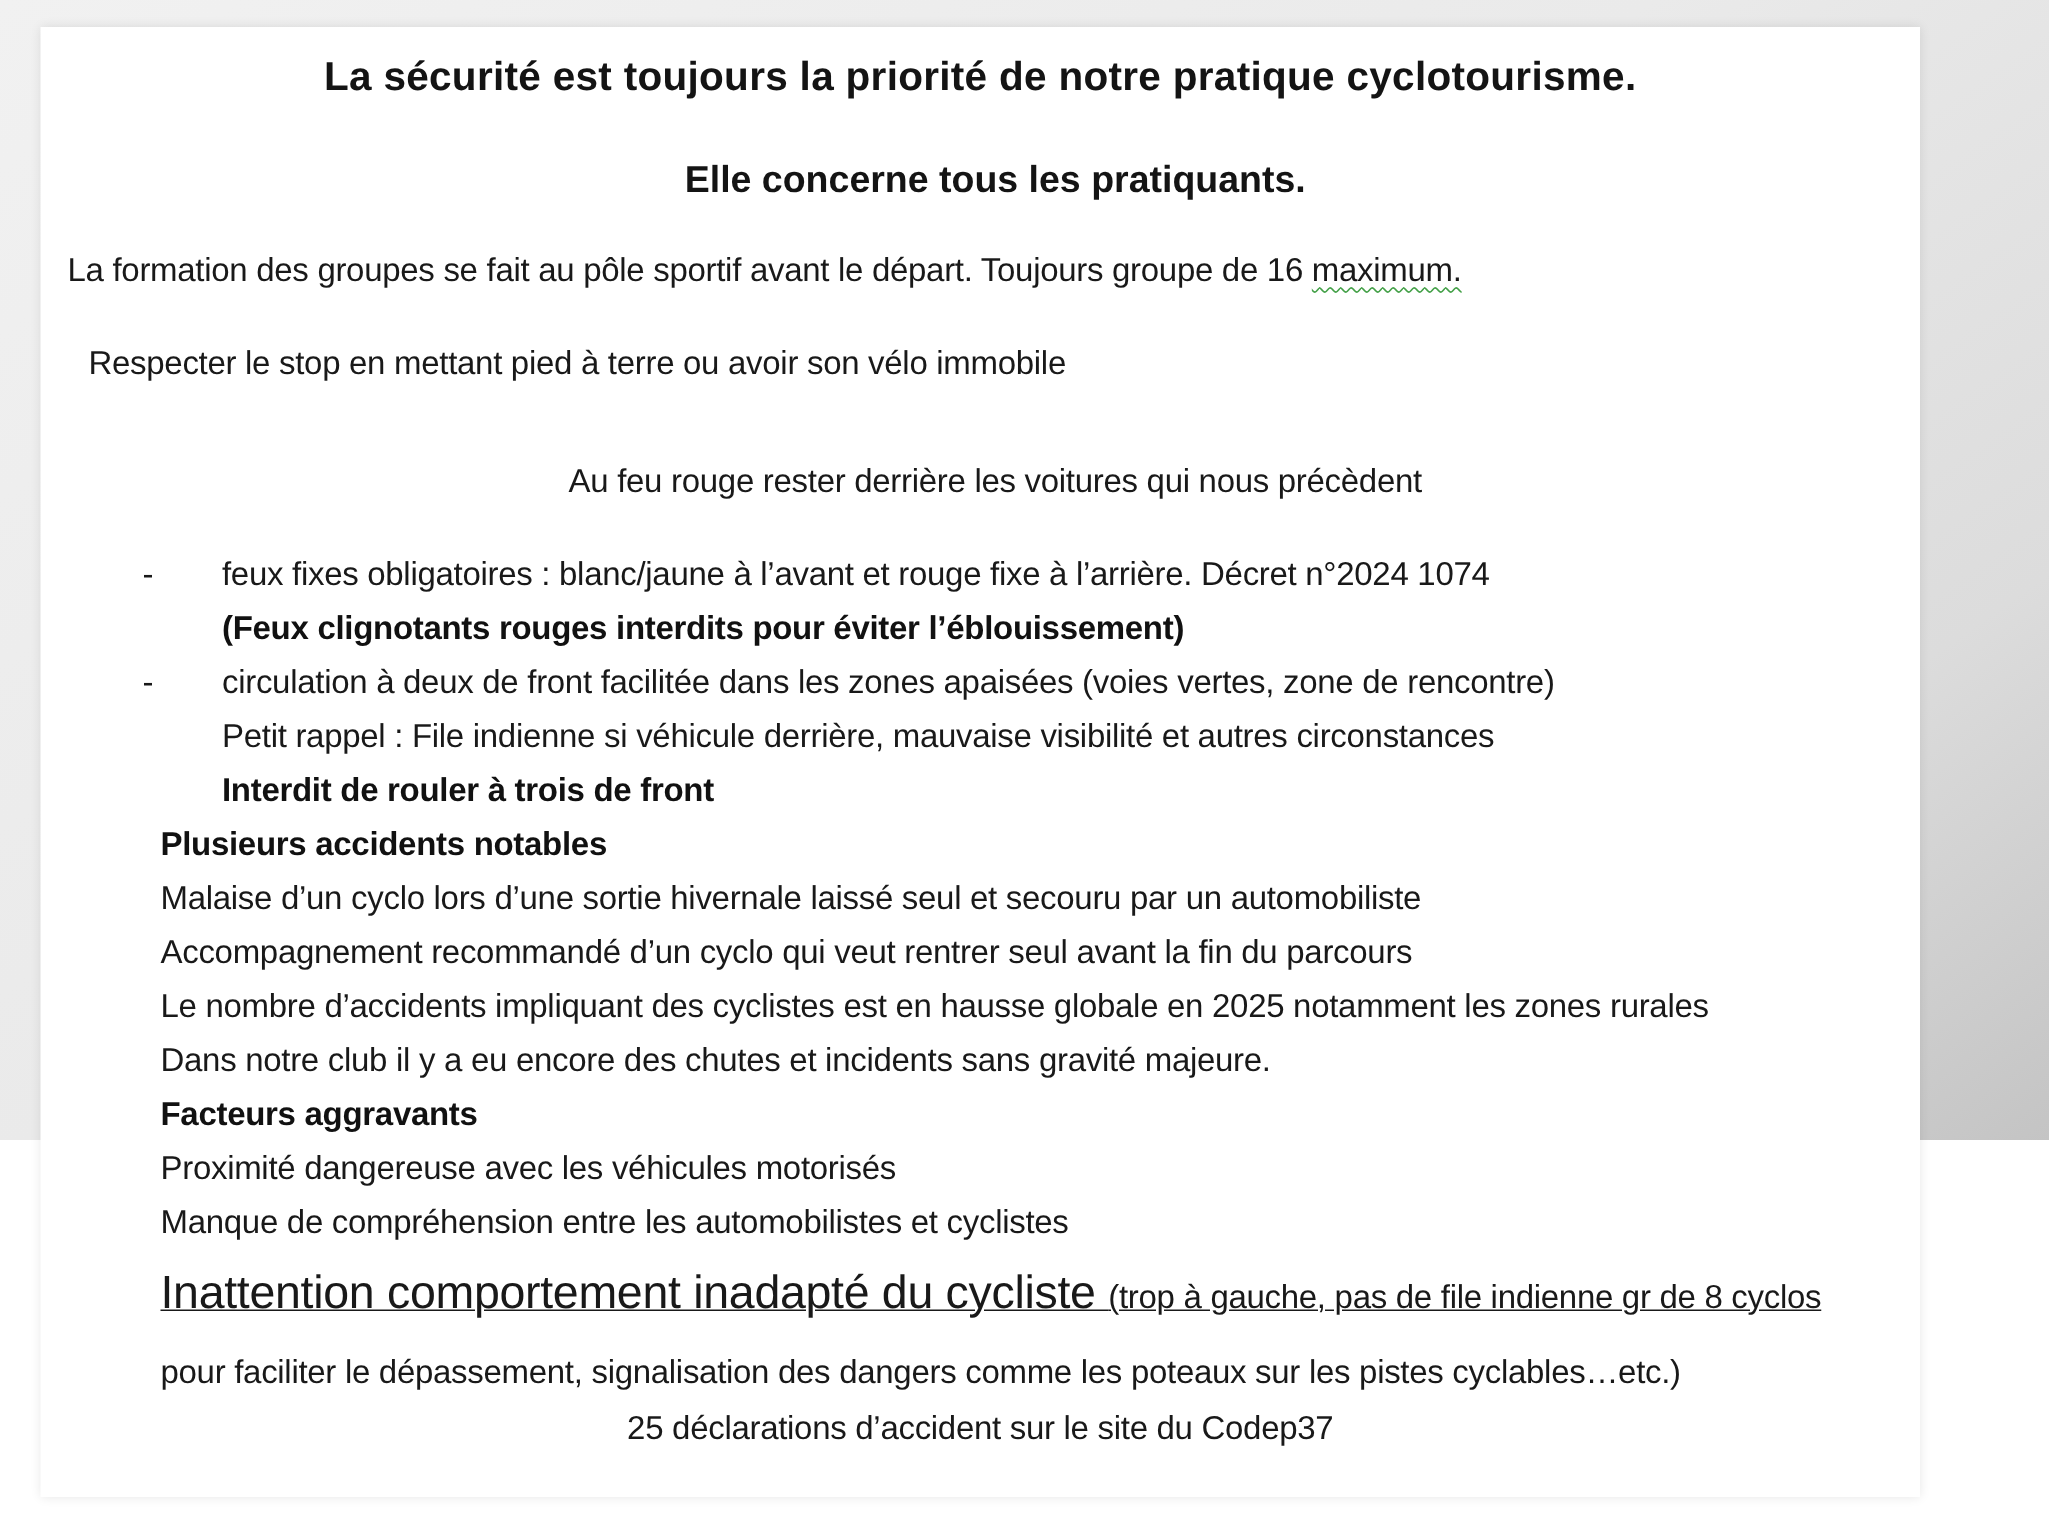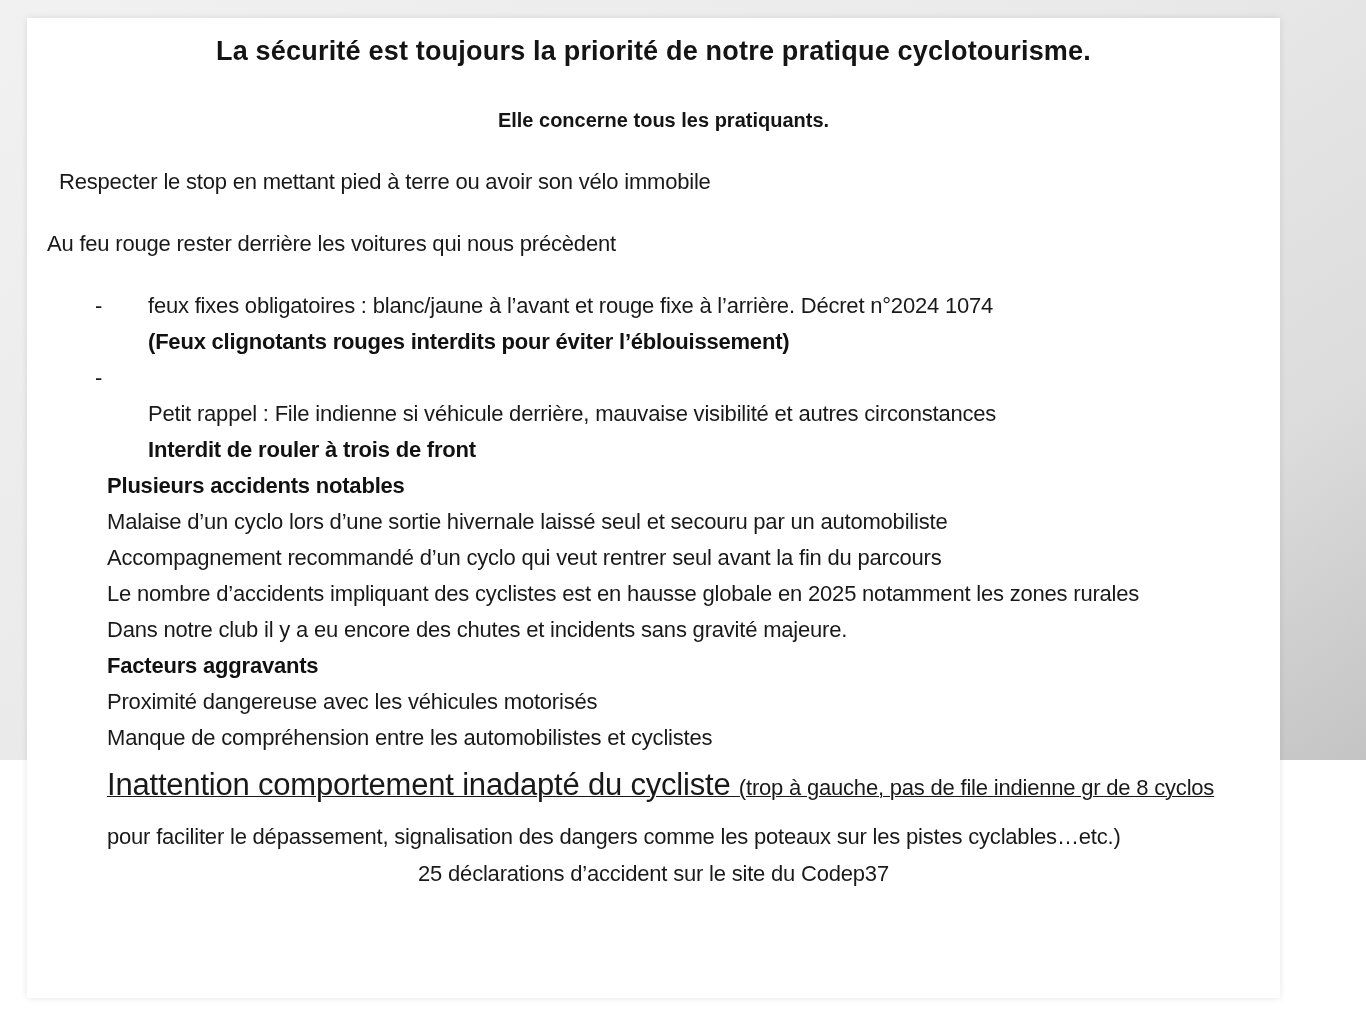--- a/index.html
+++ b/index.html
@@ -39,30 +39,30 @@
     font-size: 27px;
     font-weight: bold;
     line-height: 42px;
     letter-spacing: 0.2px;
     white-space: nowrap;
     color: #141414;
   }
   .doc-subtitle {
     margin-top: 30px;
     text-align: center;
-    font-size: 20px;
+    font-size: 25px;
     font-weight: bold;
     line-height: 36px;
     white-space: nowrap;
     color: #141414;
     margin-left: 20px;
   }
   .p-formation { margin-top: 24px; margin-left: 18px; }
   .p-stop      { margin-top: 26px; margin-left: 32px; }
-  .p-feu       { margin-top: 26px; margin-left: 20px; }
+  .p-feu       { margin-top: 43px; margin-left: 20px; text-align: center; }
   .squiggle {
     text-decoration-line: underline;
     text-decoration-style: wavy;
     text-decoration-color: #43a047;
     text-decoration-thickness: 1px;
     text-underline-offset: 4px;
   }
   .bullet {
     display: flex;
     margin-left: 68px;
@@ -111,33 +111,35 @@
 </head>
 <body>
 
 <div class="stage">
   <div class="page">
 
     <div class="doc-title">La sécurité est toujours la priorité de notre pratique cyclotourisme.</div>
 
     <div class="doc-subtitle">Elle concerne tous les pratiquants.</div>
 
+    <div class="line p-formation"><span>La formation des groupes se fait au pôle sportif avant le départ. Toujours groupe de 16 </span><span class="squiggle">maximum.</span></div>
 
     <div class="line p-stop">Respecter le stop en mettant pied à terre ou avoir son vélo immobile</div>
 
     <div class="line p-feu">Au feu rouge rester derrière les voitures qui nous précèdent</div>
 
     <div class="bullet first">
       <span class="bullet-marker">-</span>
       <span class="bullet-text">feux fixes obligatoires : blanc/jaune à l’avant et rouge fixe à l’arrière. Décret n°2024 1074</span>
     </div>
     <div class="subline bold">(Feux clignotants rouges interdits pour éviter l’éblouissement)</div>
 
     <div class="bullet">
       <span class="bullet-marker">-</span>
+      <span class="bullet-text">circulation à deux de front facilitée dans les zones apaisées (voies vertes, zone de rencontre)</span>
     </div>
     <div class="subline">Petit rappel : File indienne si véhicule derrière, mauvaise visibilité et autres circonstances</div>
     <div class="subline bold">Interdit de rouler à trois de front</div>
 
     <div class="section">
       <div class="line bold section-start">Plusieurs accidents notables</div>
       <div class="line">Malaise d’un cyclo lors d’une sortie hivernale laissé seul et secouru par un automobiliste</div>
       <div class="line">Accompagnement recommandé d’un cyclo qui veut rentrer seul avant la fin du parcours</div>
       <div class="line">Le nombre d’accidents impliquant des cyclistes est en hausse globale en 2025 notamment les zones rurales</div>
       <div class="line">Dans notre club il y a eu encore des chutes et incidents sans gravité majeure.</div>

